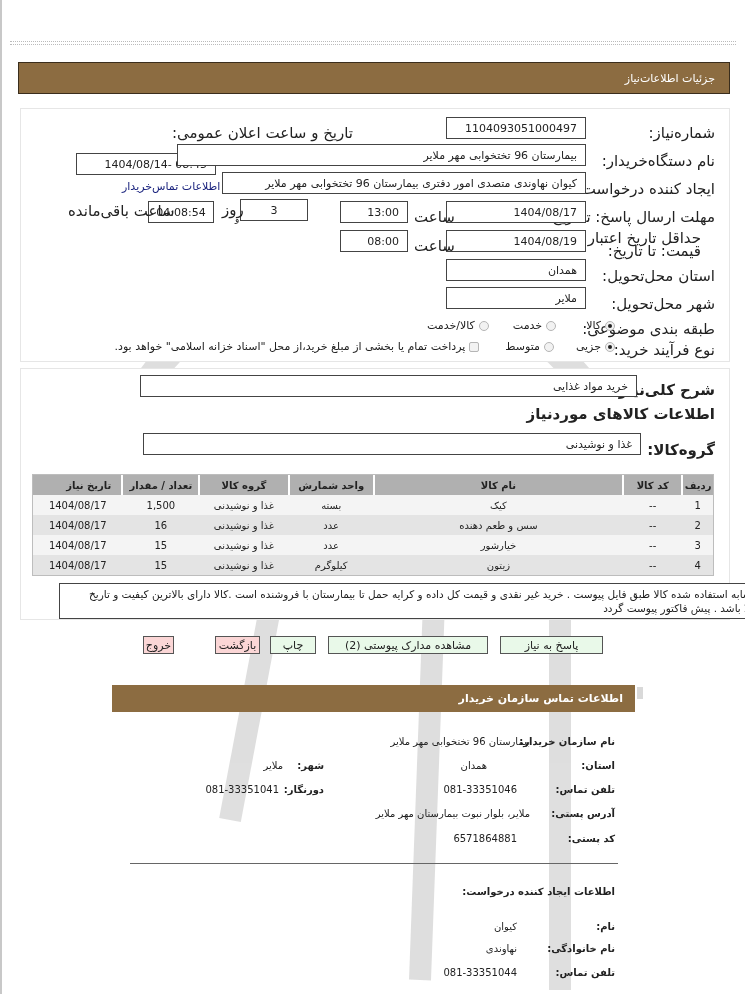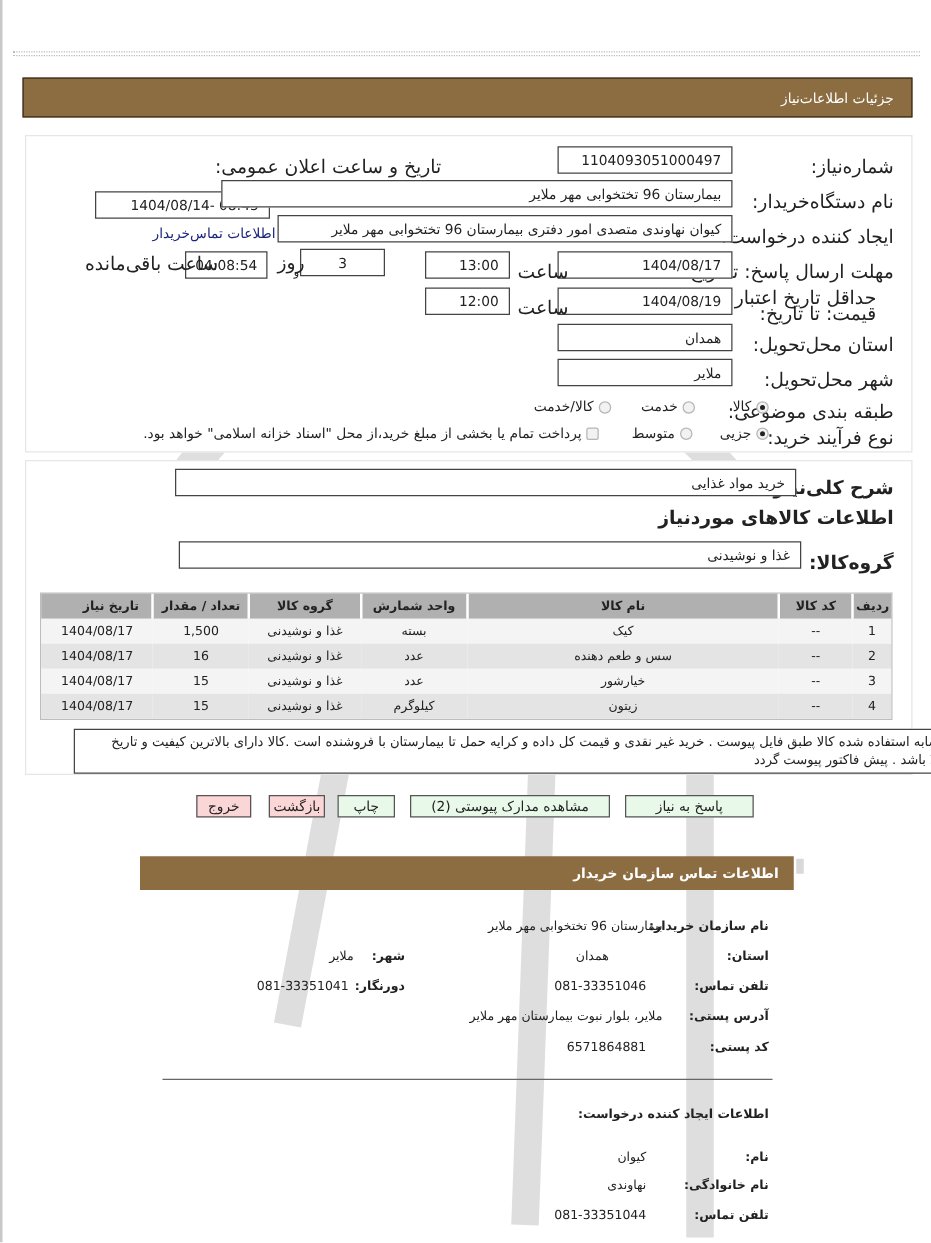--- a/index.html
+++ b/index.html
@@ -120,21 +120,21 @@
     <span>04:08:54</span>
   </div>
 <div class="abs lbl" style="left:68px; top:202px;">ساعت باقی‌مانده</div>
 
 <div class="abs lbl" style="right:44px; top:232px; width:120px; white-space:normal; line-height:13px;">حداقل تاریخ اعتبار قیمت: تا تاریخ:</div>
 <div class="abs box" style="left:446px; top:230px; width:140px; direction:ltr; justify-content:flex-end;">
     <span>1404/08/19</span>
   </div>
 <div class="abs lbl" style="left:414px; top:237px;">ساعت</div>
 <div class="abs box" style="left:340px; top:230px; width:68px; direction:ltr; justify-content:flex-end;">
-    <span>12:00</span>
+    <span>08:00</span>
   </div>
 
 <div class="abs lbl" style="right:30px; top:267px;">استان محل‌تحویل:</div>
 <div class="abs box" style="left:446px; top:259px; width:140px;">
     <span>همدان</span>
   </div>
 <div class="abs lbl" style="right:30px; top:295px;">شهر محل‌تحویل:</div>
 <div class="abs box" style="left:446px; top:287px; width:140px;">
     <span>ملایر</span>
   </div>
@@ -230,21 +230,21 @@
 
 <div class="abs lbl bold" style="right:12px; top:590px; width:50px; white-space:normal; line-height:14px; font-size:11px;">توضیحات خریدار:</div>
 <div class="abs" style="left:59px; top:583px; width:733px; height:36px; border:1px solid #444; background:#fff; direction:rtl; padding:3px 8px; font-size:10.5px; line-height:14px;">
   <span>از کد مشابه استفاده شده کالا طبق فایل پیوست . خرید غیر نقدی و قیمت کل داده و کرایه حمل تا بیمارستان با فروشنده است .کالا دارای بالاترین کیفیت و تاریخ انقضا بالا باشد .  پیش فاکتور پیوست گردد</span>
 </div>
 
 <div class="btn green" style="left:500px; top:636px; width:103px;">پاسخ به نیاز</div>
 <div class="btn green" style="left:328px; top:636px; width:160px;">مشاهده مدارک پیوستی (2)</div>
 <div class="btn green" style="left:270px; top:636px; width:46px;">چاپ</div>
 <div class="btn pink" style="left:215px; top:636px; width:45px;">بازگشت</div>
-<div class="btn pink" style="left:157px; top:636px; width:44px;">خروج</div>
+<div class="btn pink" style="left:143px; top:636px; width:31px;">خروج</div>
 
 <div class="abs sec-bar">
   <span>اطلاعات تماس سازمان خریدار</span>
 </div>
 <div class="abs" style="left:637px; top:687px; width:6px; height:12px; background:#d9d9d9;"></div>
 
 <div class="abs kv-lbl" style="right:130px; top:736px;">نام سازمان خریدار:</div>
 <div class="abs kv-val" style="right:215px; top:736px;">بیمارستان 96 تختخوابی مهر ملایر</div>
 
 <div class="abs kv-lbl" style="right:130px; top:760px;">استان:</div>

